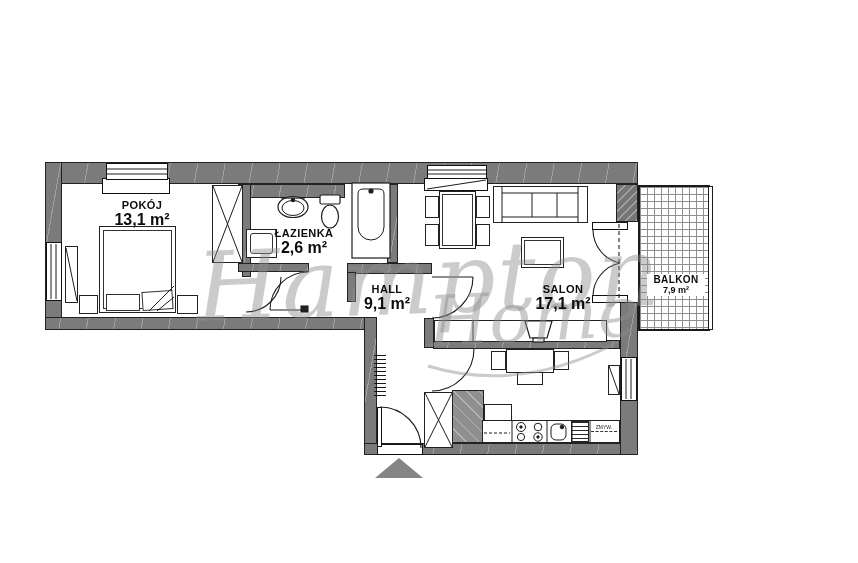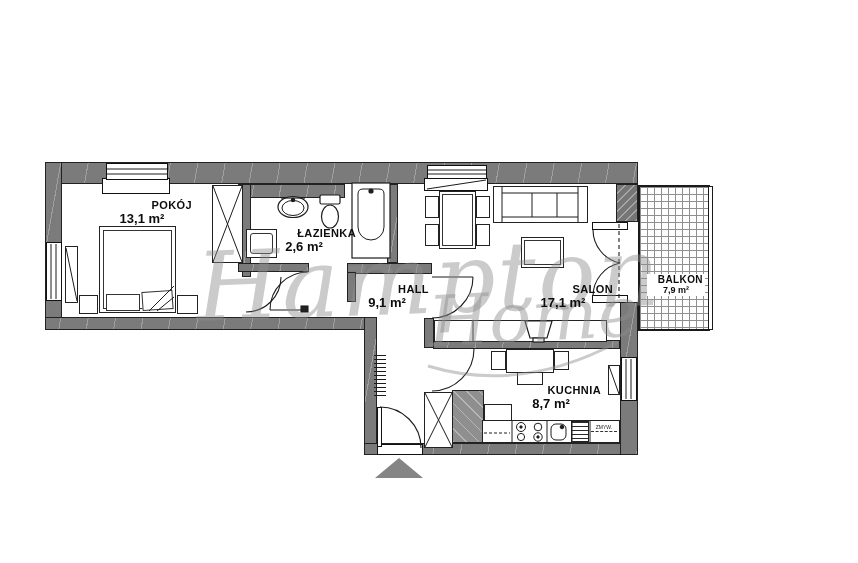--- a/index.html
+++ b/index.html
@@ -17,22 +17,22 @@
   .furn{background:#fff;border:1px solid #222;z-index:9;}
   .furn-in{background:#fff;border:1px solid #333;z-index:10;}
   .rad-hatch{background-image:repeating-linear-gradient(to bottom,#1c1c1c 0 1px,transparent 1px 4px);z-index:9;}
   .drainer{background-image:repeating-linear-gradient(to bottom,#2a2a2a 0 1px,transparent 1px 4px);border:1px solid #222;z-index:11;}
   .balcony-grid{background:#fff;
         background-image:repeating-linear-gradient(to right,#8f8f8f 0 1px,transparent 1px 7px),
                          repeating-linear-gradient(to bottom,#8f8f8f 0 1px,transparent 1px 7px);
         border:2px solid #1a1a1a;z-index:5;}
   .railing{background:#fff;border:1px solid #1a1a1a;z-index:5;}
   .room-label{position:absolute;text-align:center;color:#0c0c0c;z-index:30;line-height:1.05;}
-  .room-label .rname{font-weight:bold;font-size:11px;letter-spacing:.4px;text-align:right;}
-  .room-label .area{font-weight:bold;font-size:13px;}
+  .room-label .rname{font-weight:bold;font-size:11px;letter-spacing:.4px;}
+  .room-label .area{font-weight:bold;font-size:16px;}
   .room-label.small .rname{font-size:10px;}
   .room-label.small .area{font-size:9px;}
   #balkon-label{background:#fff;padding:1px 2px;}
   .wm{position:absolute;font-family:"DejaVu Serif",serif;font-style:italic;color:#8d8d8d;
       opacity:.45;z-index:20;white-space:nowrap;pointer-events:none;}
   #wm1{left:196px;top:224px;font-size:96px;transform:rotate(-2deg);letter-spacing:2px;}
   #wm2{left:428px;top:276px;font-size:70px;transform:rotate(-3deg);}
   #entry-triangle{background:#858585;clip-path:polygon(50% 0,100% 100%,0 100%);z-index:6;}
   #dw-label{font-size:5px;color:#222;border-bottom:1px dashed #333;text-align:center;
             background:#fff;z-index:12;line-height:8px;overflow:hidden;}
@@ -224,22 +224,18 @@
     <div class="area">2,6 m²</div>
   </div>
   <div class="room-label" style="left:345px;top:284px;width:84px;">
     <div class="rname">HALL</div>
     <div class="area">9,1 m²</div>
   </div>
   <div class="room-label" style="left:513px;top:284px;width:100px;">
     <div class="rname">SALON</div>
     <div class="area">17,1 m²</div>
   </div>
-  <div class="room-label" style="left:501px;top:385px;width:100px;">
-    <div class="rname">KUCHNIA</div>
-    <div class="area">8,7 m²</div>
-  </div>
   <div class="room-label small" id="balkon-label" style="left:647px;top:274px;width:54px;">
     <div class="rname">BALKON</div>
     <div class="area">7,9 m²</div>
   </div>
 
 </div>
 
 </body></html>

